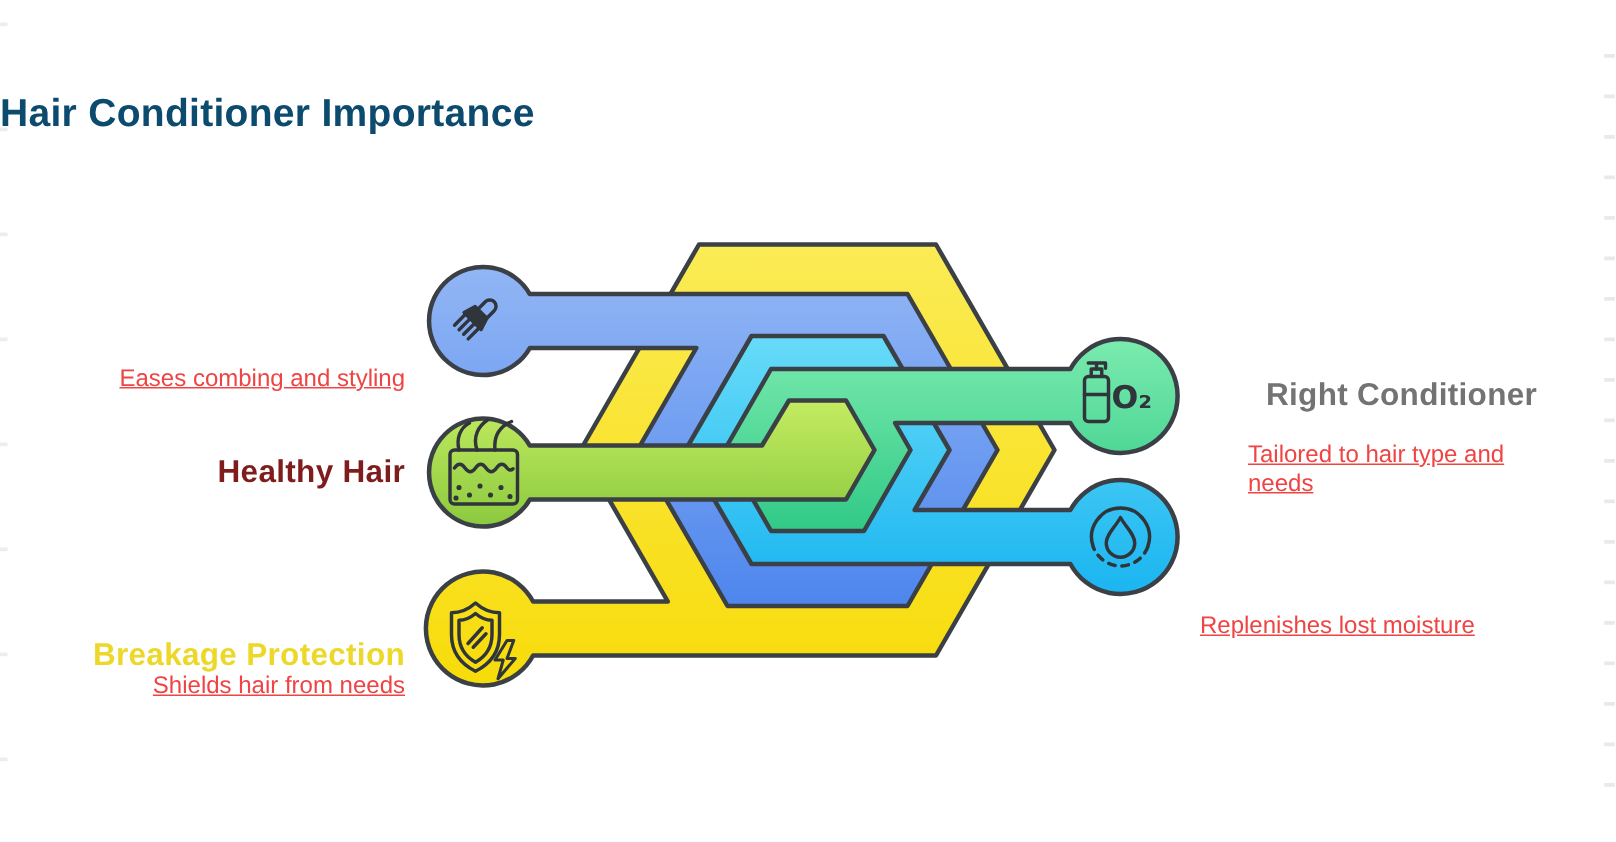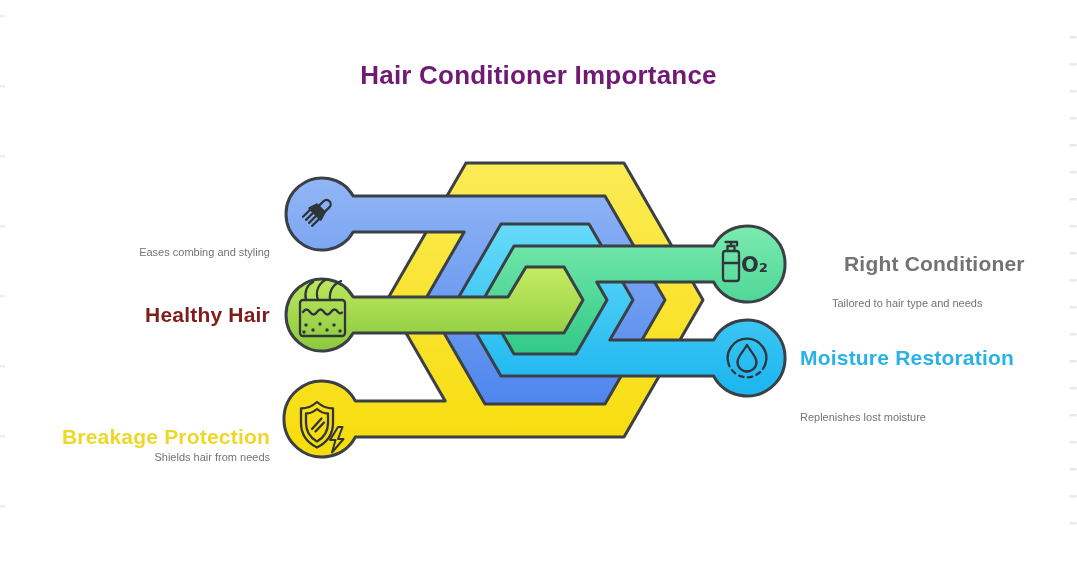--- a/index.html
+++ b/index.html
@@ -5,29 +5,29 @@
   html,body{margin:0;padding:0;}
   body{
     width:1077px;height:561px;position:relative;overflow:hidden;
     background:#ffffff;
     font-family:"Liberation Sans", sans-serif;
   }
   .stage{position:absolute;inset:0;}
   svg.diagram{position:absolute;left:0;top:0;}
   .title{
     position:absolute;left:0;right:0;top:60px;
-    text-align:center;font-size:26px;font-weight:700;color:#701a75;
+    font-size:26px;font-weight:700;color:#0c4a6e;
     letter-spacing:.2px;
   }
   .label{position:absolute;}
   .label h2{
     margin:0;font-size:21px;font-weight:700;line-height:26px;letter-spacing:.2px;
   }
   .label p{
-    margin:0;font-size:11px;line-height:19px;color:#737373;
+    margin:0;font-size:16px;line-height:19px;color:#ef4444;text-decoration:underline;
   }
   .label.left{width:240px;text-align:right;right:807px;}
   .label.right{width:235px;text-align:left;left:800px;}
   .l-tangle{top:201px;}      .d-tangle{top:243px;}
   .l-healthy{top:302px;}     .d-healthy{top:344px;}
   .l-breakage{top:424px;}    .d-breakage{top:448px;}
   .l-rightcond{top:251px;}   .d-rightcond{top:294px;margin-left:32px;}
   .l-moisture{top:345px;}    .d-moisture{top:408px;}
 </style>
 </head>
@@ -174,20 +174,17 @@
     <p>Shields hair from needs</p>
   </div>
 
   <div class="label right l-rightcond">
     <h2 style="color: #737373; margin-left: 44px;">Right Conditioner</h2>
   </div>
   <div class="label right d-rightcond" style="width:190px">
     <p>Tailored to hair type and needs</p>
   </div>
 
-  <div class="label right l-moisture">
-    <h2 style="color: rgb(41, 178, 232);">Moisture Restoration</h2>
-  </div>
   <div class="label right d-moisture">
     <p>Replenishes lost moisture</p>
   </div>
 
 </div>
 
 </body></html>

